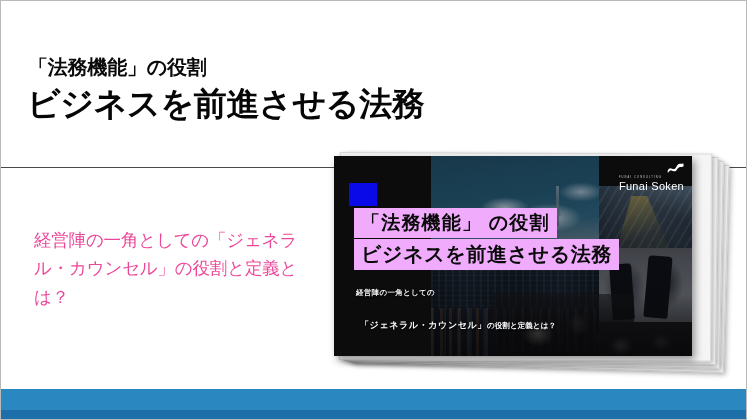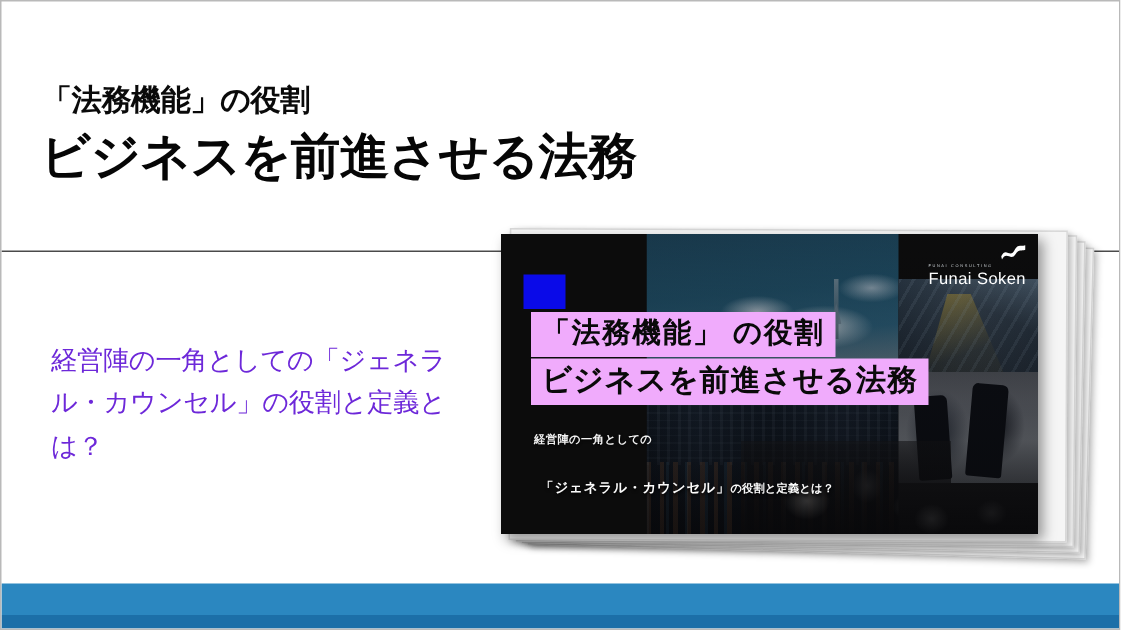--- a/index.html
+++ b/index.html
@@ -62,21 +62,21 @@
 
   
   .body-copy {
     position: absolute;
     left: 33px;
     top: 225px;
     width: 285px;
     font-size: 17.5px;
     font-weight: 400;
     line-height: 1.62;
-    color: #6d28d9;
+    color: #ec4899;
     letter-spacing: -0.2px;
   }
 
   
   .stack {
     position: absolute;
     left: 333px;
     top: 150px;
     width: 390px;
     height: 215px;

